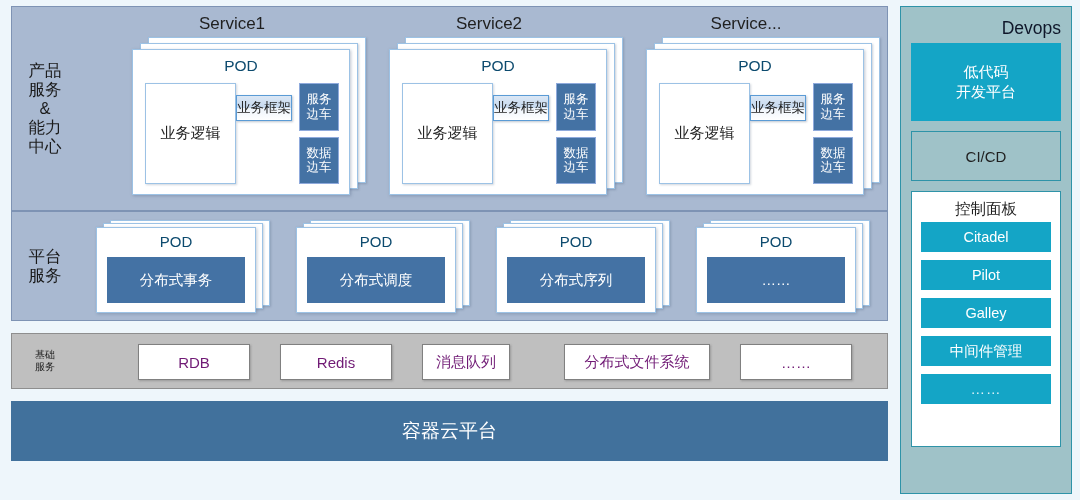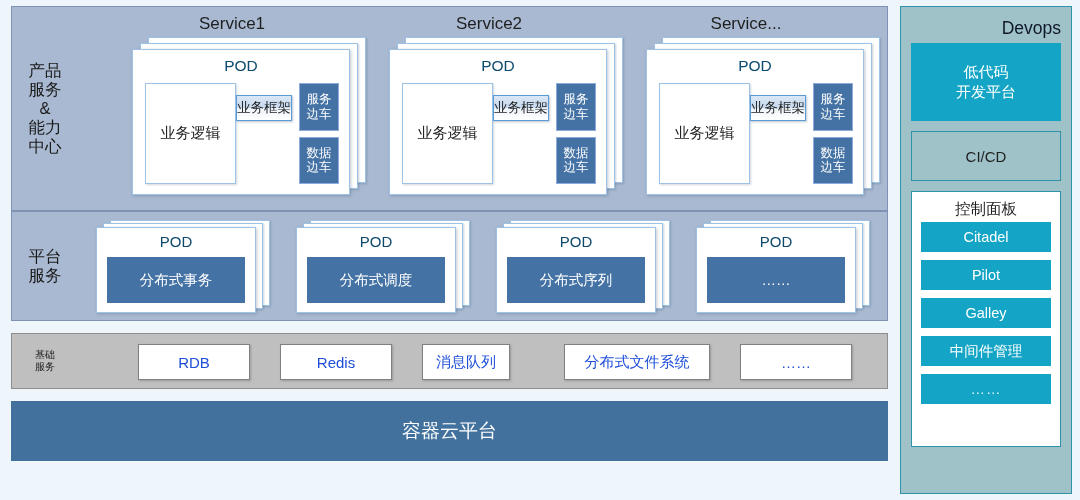--- a/index.html
+++ b/index.html
@@ -97,21 +97,21 @@
     position: absolute; left: 10px; right: 10px; top: 29px; bottom: 9px;
     background: #4472a4; color: #ffffff; font-size: 14.5px;
     display: flex; align-items: center; justify-content: center;
   }
 
   
   .chip {
     position: absolute; top: 10px; height: 36px;
     background: #ffffff; border: 1px solid #808080;
     display: flex; align-items: center; justify-content: center;
-    font-size: 15px; color: #1d4ed8;
+    font-size: 15px; color: #701a75;
     box-shadow: 1px 1px 2px rgba(80,80,80,.35);
   }
 
   
   .container-bar {
     margin-top: 12px; height: 60px; background: #41719c;
     display: flex; align-items: center; justify-content: center;
     color: #ffffff; font-size: 19px;
   }
 

